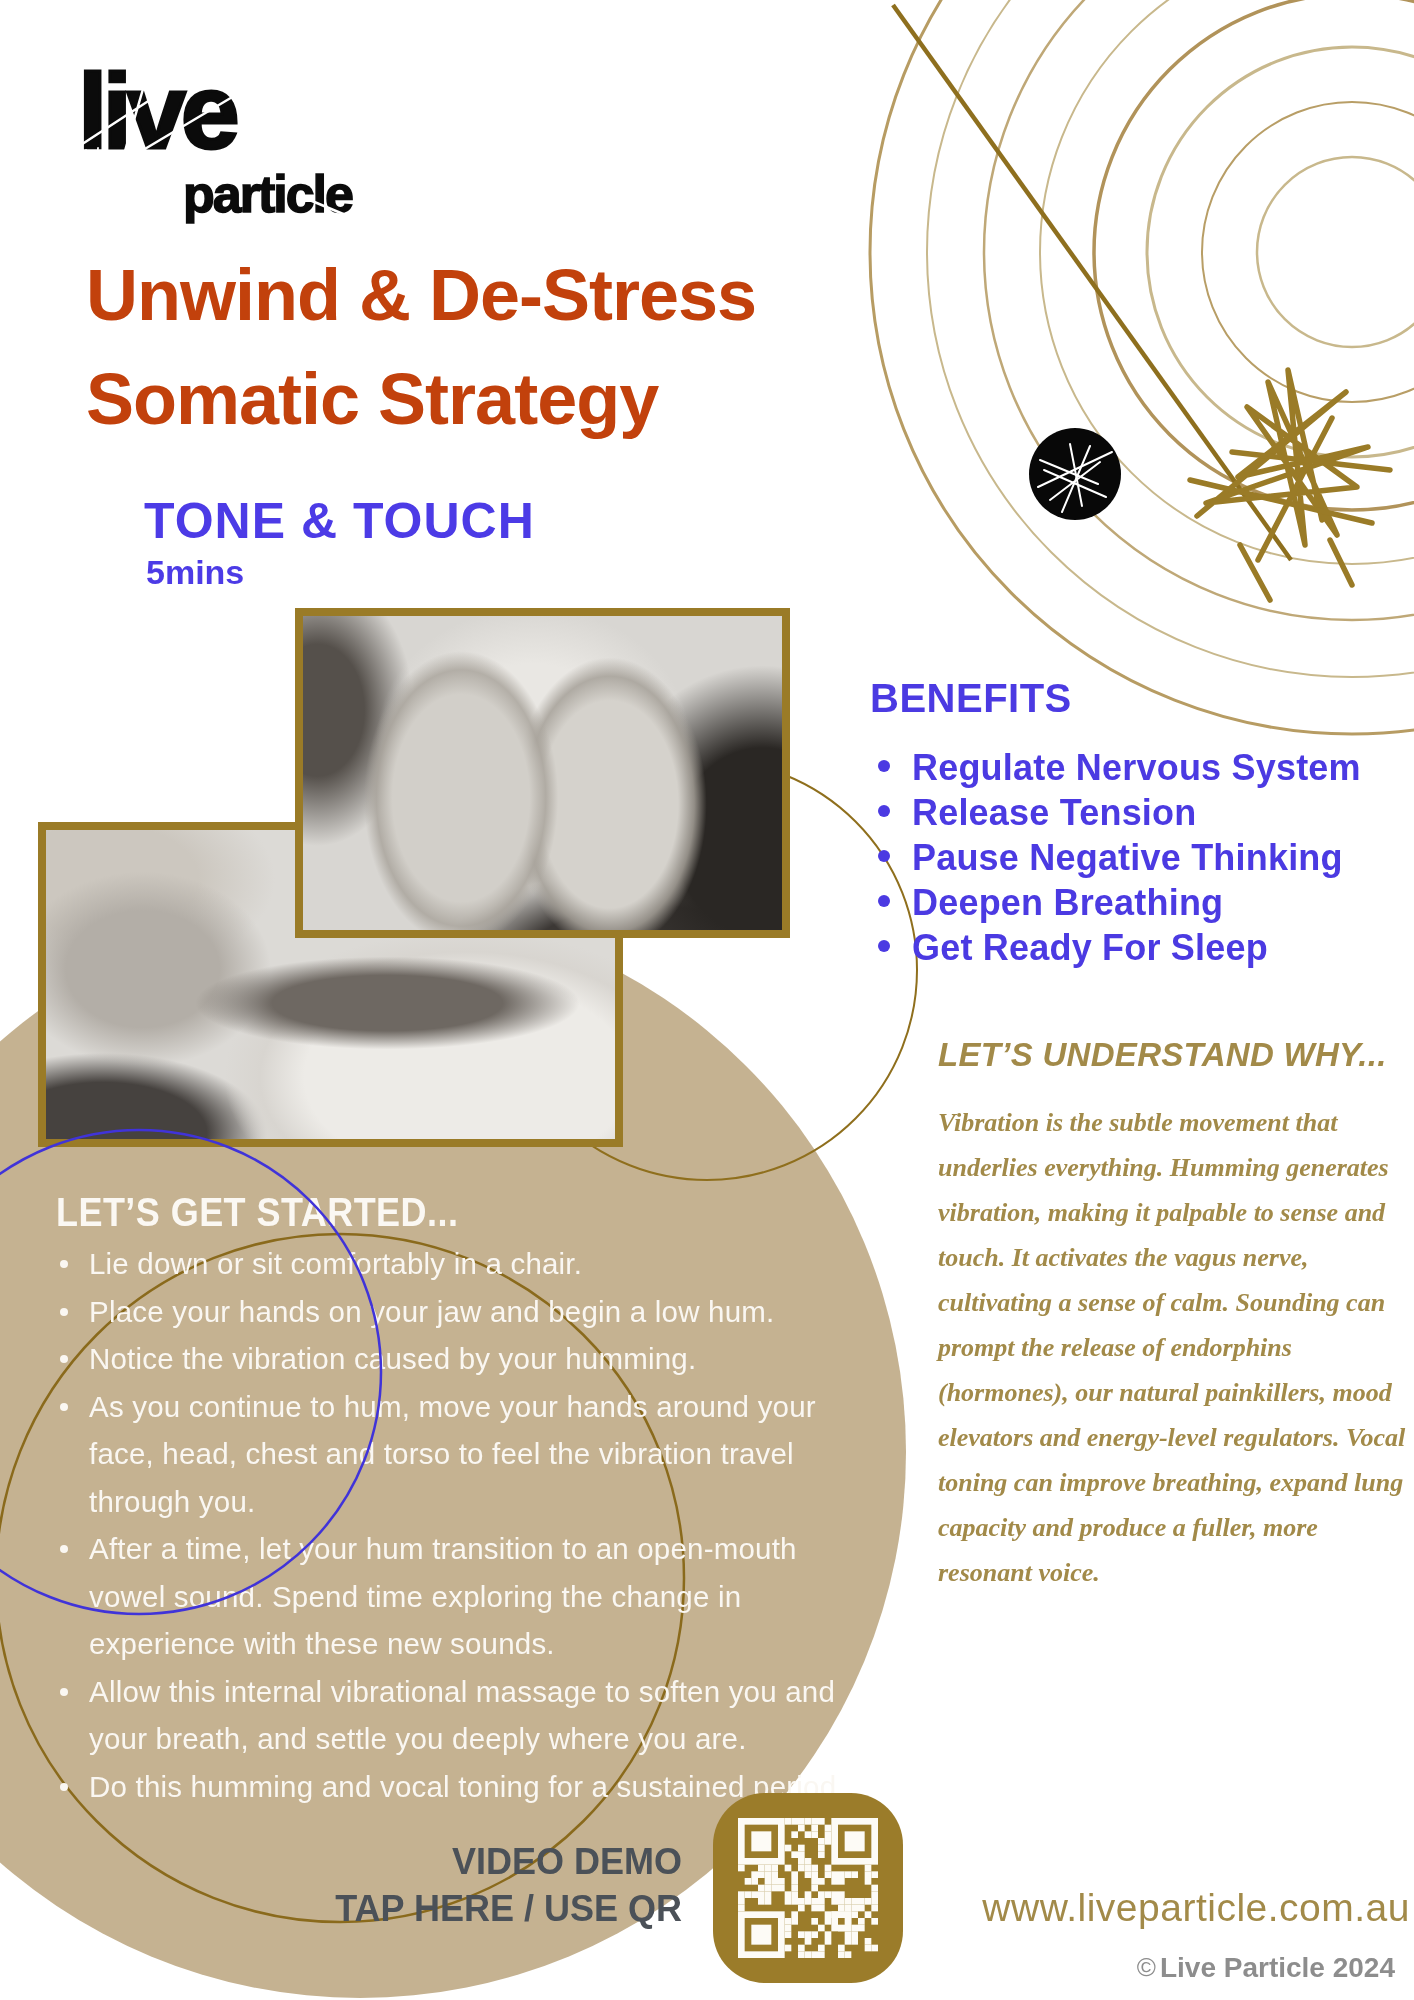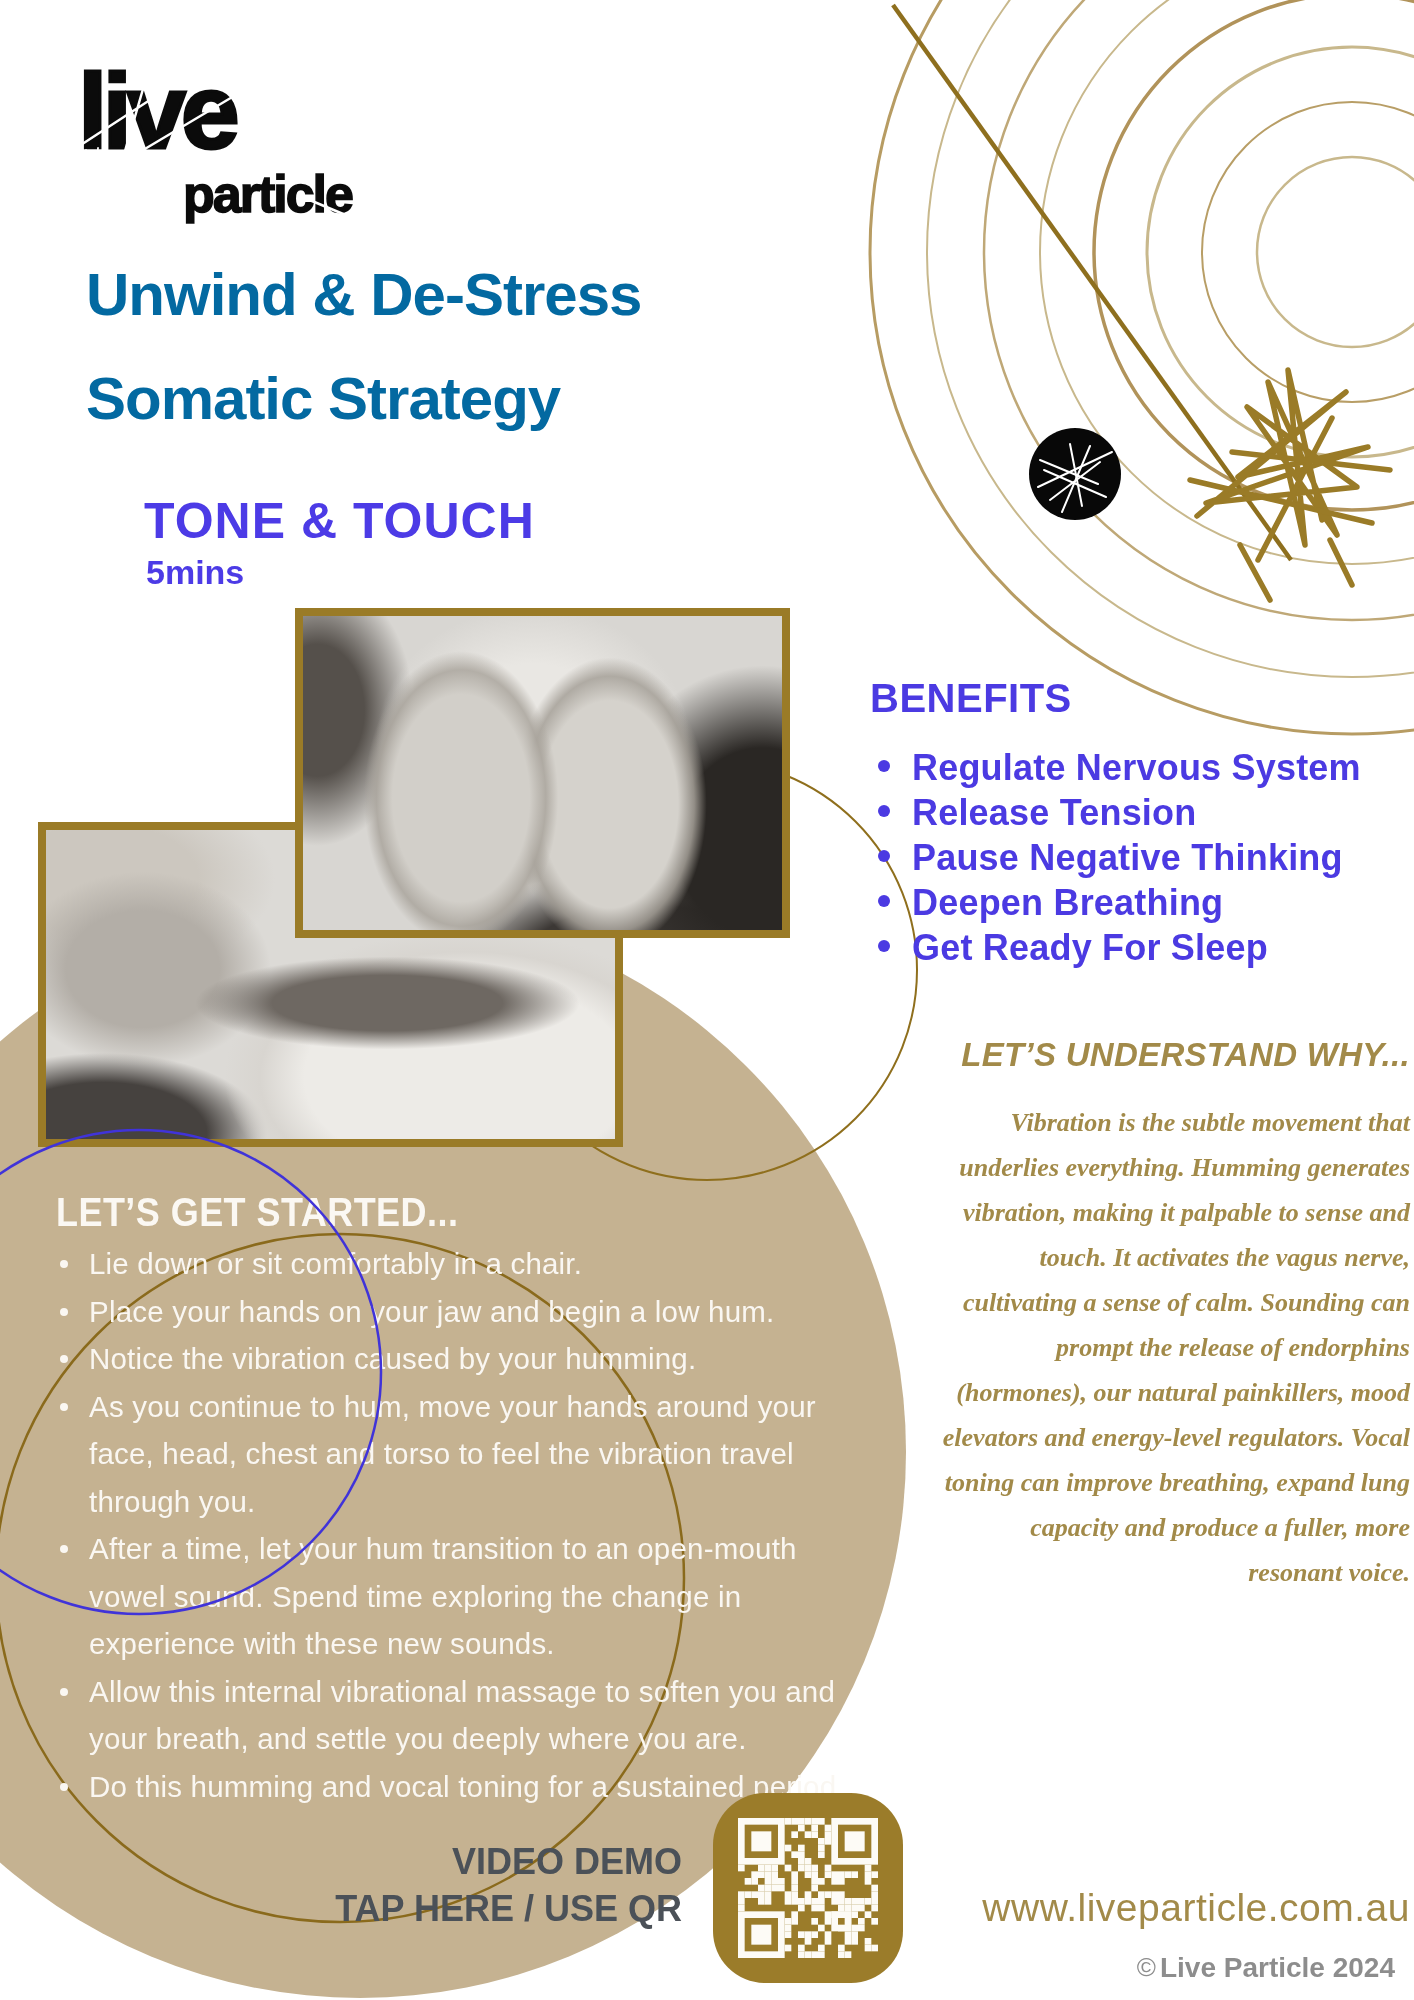--- a/index.html
+++ b/index.html
@@ -20,21 +20,21 @@
   }
   .logo-particle{
     left:183px;top:168px;z-index:5;
     font-size:52px;font-weight:700;color:#0b0b0b;letter-spacing:-2px;
     -webkit-text-stroke:1.5px #0b0b0b;line-height:1;
   }
 
   
   .title{
     left:86px;top:243px;z-index:5;
-    font-size:60px;line-height:104px;font-weight:700;color:#0369a1;
+    font-size:72px;line-height:104px;font-weight:700;color:#c2410c;
     letter-spacing:-1px;white-space:nowrap;
   }
   .subtitle{
     left:144px;top:492px;z-index:5;
     font-size:50px;font-weight:700;color:#4c3be6;letter-spacing:1px;
   }
   .duration{
     left:146px;top:553px;z-index:5;
     font-size:34px;font-weight:700;color:#4c3be6;
   }
@@ -71,21 +71,21 @@
   .benefits-list li{
     position:relative;padding-left:36px;font-size:36px;font-weight:700;
     line-height:45px;letter-spacing:.2px;
   }
   .benefits-list li::before{
     content:"";position:absolute;left:2px;top:15px;width:12px;height:12px;
     border-radius:50%;background:#4b3ae2;
   }
 
   
-  .understand{left:938px;top:1036px;width:472px;z-index:5;text-align:right;color:#a28a49;}
+  .understand{left:938px;top:1036px;width:472px;z-index:5;text-align:left;color:#a28a49;}
   .understand-heading{font-size:33px;font-weight:700;font-style:italic;letter-spacing:.3px;}
   .understand-body{margin-top:26px;font-size:26px;font-weight:700;font-style:italic;line-height:45px;font-family:Liberation Serif, serif;}
 
   
   .get-started-heading{
     left:56px;top:1190px;z-index:5;font-size:40px;font-weight:700;color:#fbf8f3;
     letter-spacing:.5px;transform:scaleX(.9);transform-origin:left;white-space:nowrap;
   }
   .steps{left:56px;top:1240px;width:800px;z-index:5;list-style:none;margin:0;padding:0;}
   .steps li{

